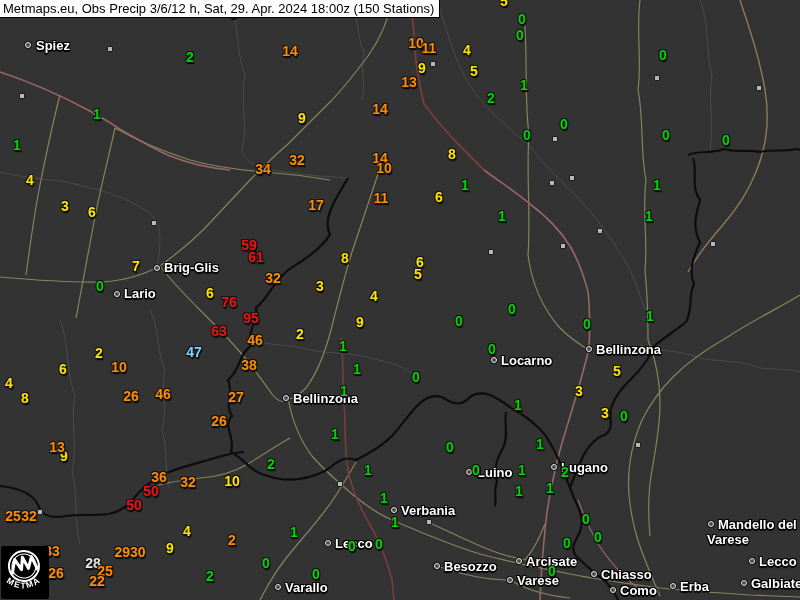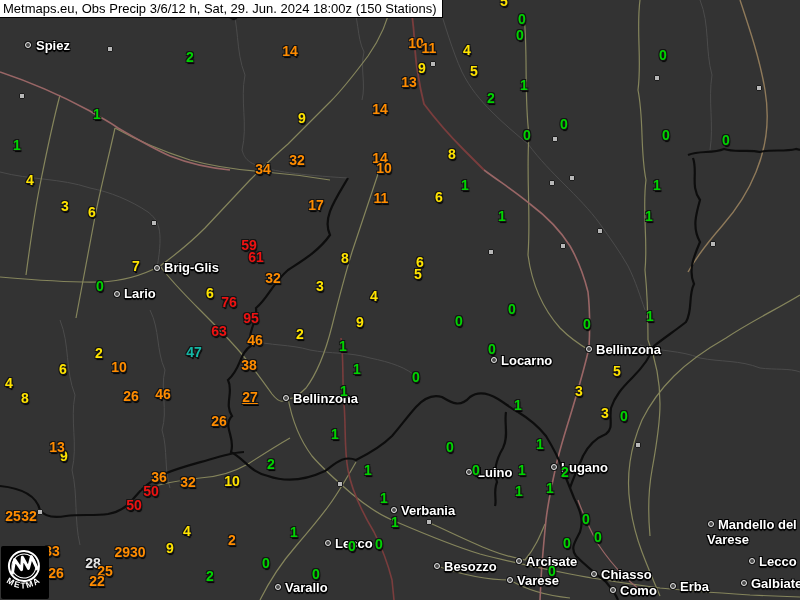--- a/index.html
+++ b/index.html
@@ -75,21 +75,21 @@
       <path d="M348,178 C335,200 322,218 330,235 C318,252 300,262 288,270 C272,284 268,298 256,308 C258,322 246,332 252,345 C238,354 242,368 228,380 C234,392 224,404 232,416 C222,426 236,438 231,452 C246,460 250,472 268,476 C288,483 308,479 325,471 C336,463 344,455 356,460 C370,453 383,445 392,436 C400,427 407,417 416,407 C424,398 432,394 442,397 C452,403 460,408 470,397 C478,391 488,393 498,399 C506,404 512,409 518,412"></path>
       <path d="M518,412 C528,418 538,426 546,436 C552,446 558,456 562,468 C566,478 570,488 574,498 C580,510 584,520 580,532 C575,542 570,548 576,556 C586,566 596,574 606,582 C612,589 616,595 618,600"></path>
       <path d="M693,158 C698,172 690,186 700,200 C696,214 692,228 700,242 C694,256 688,270 694,284 C688,296 693,310 686,322 C676,330 664,338 654,346 C650,358 642,368 632,378 C622,388 615,396 611,408 C609,420 614,428 606,434 C596,438 588,446 583,456 C579,466 574,476 570,488"></path>
       <path d="M688,155 C700,150 712,154 724,149 C736,153 748,149 760,152 C772,149 784,152 796,149 L800,150"></path>
       <path d="M506,412 C504,424 509,436 503,448 C497,458 493,470 497,482 C493,492 497,500 495,506"></path>
       <path d="M0,486 C20,488 36,494 40,510 C44,516 54,518 66,516 C80,514 94,516 108,514 C120,512 128,506 134,498 C142,488 152,480 164,474 C178,468 194,464 208,460 C222,456 234,452 244,452"></path>
     </g>
   </svg>
 
   <div id="title-bar">
-    <span>Metmaps.eu, Obs Precip 3/6/12 h, Sat, 29. Jun. 2024 18:00z (150 Stations)</span>
+    <span>Metmaps.eu, Obs Precip 3/6/12 h, Sat, 29. Apr. 2024 18:00z (150 Stations)</span>
   </div>
 
   <div id="logo">
     <svg width="48" height="53" viewBox="0 0 48 53">
       <g transform="rotate(-10 24 26)" stroke="#fff" fill="none">
         <circle cx="24" cy="20" r="15" stroke-width="2"></circle>
         <circle cx="24" cy="20" r="12" stroke-width="1"></circle>
         <path d="M11,26 L16,12 L21,23 L24,11 L28,23 L33,12 L37,26" stroke-width="3" stroke-linejoin="round"></path>
         <path id="logo-arc" d="M5,36 Q24,50 43,33" stroke="none"></path>
       </g>
@@ -246,24 +246,24 @@
     <div class="val" style="left: 297px; top: 160px; color: rgb(255, 140, 0);">32</div>
     <div class="val" style="left: 263px; top: 169px; color: rgb(255, 140, 0);">34</div>
     <div class="val" style="left: 380px; top: 158px; color: rgb(255, 140, 0);">14</div>
     <div class="val" style="left: 384px; top: 168px; color: rgb(255, 140, 0);">10</div>
     <div class="val" style="left: 316px; top: 205px; color: rgb(255, 140, 0);">17</div>
     <div class="val" style="left: 381px; top: 198px; color: rgb(255, 140, 0);">11</div>
     <div class="val" style="left: 273px; top: 278px; color: rgb(255, 140, 0);">32</div>
     <div class="val" style="left: 119px; top: 367px; color: rgb(255, 140, 0);">10</div>
     <div class="val" style="left: 131px; top: 396px; color: rgb(255, 140, 0);">26</div>
     <div class="val" style="left: 163px; top: 394px; color: rgb(255, 140, 0);">46</div>
-    <div class="val" style="left: 194px; top: 352px; color: #14b8a6;">47</div>
+    <div class="val" style="left: 194px; top: 352px; color: #7dd3fc;">47</div>
     <div class="val" style="left: 255px; top: 340px; color: rgb(255, 140, 0);">46</div>
     <div class="val" style="left: 249px; top: 365px; color: rgb(255, 140, 0);">38</div>
-    <div class="val" style="left: 250px; top: 397px; color: rgb(255, 140, 0); text-decoration: underline;">27</div>
+    <div class="val" style="left: 236px; top: 397px; color: rgb(255, 140, 0);">27</div>
     <div class="val" style="left: 219px; top: 421px; color: rgb(255, 140, 0);">26</div>
     <div class="val" style="left: 159px; top: 477px; color: rgb(255, 140, 0);">36</div>
     <div class="val" style="left: 188px; top: 482px; color: rgb(255, 140, 0);">32</div>
     <div class="val" style="left: 13px; top: 516px; color: rgb(255, 140, 0);">25</div>
     <div class="val" style="left: 29px; top: 516px; color: rgb(255, 140, 0);">32</div>
     <div class="val" style="left: 52px; top: 551px; color: rgb(255, 140, 0);">33</div>
     <div class="val" style="left: 56px; top: 573px; color: rgb(255, 140, 0);">26</div>
     <div class="val" style="left: 93px; top: 563px; color: #e5e5e5;">28</div>
     <div class="val" style="left: 105px; top: 571px; color: rgb(255, 140, 0);">25</div>
     <div class="val" style="left: 97px; top: 581px; color: rgb(255, 140, 0);">22</div>

